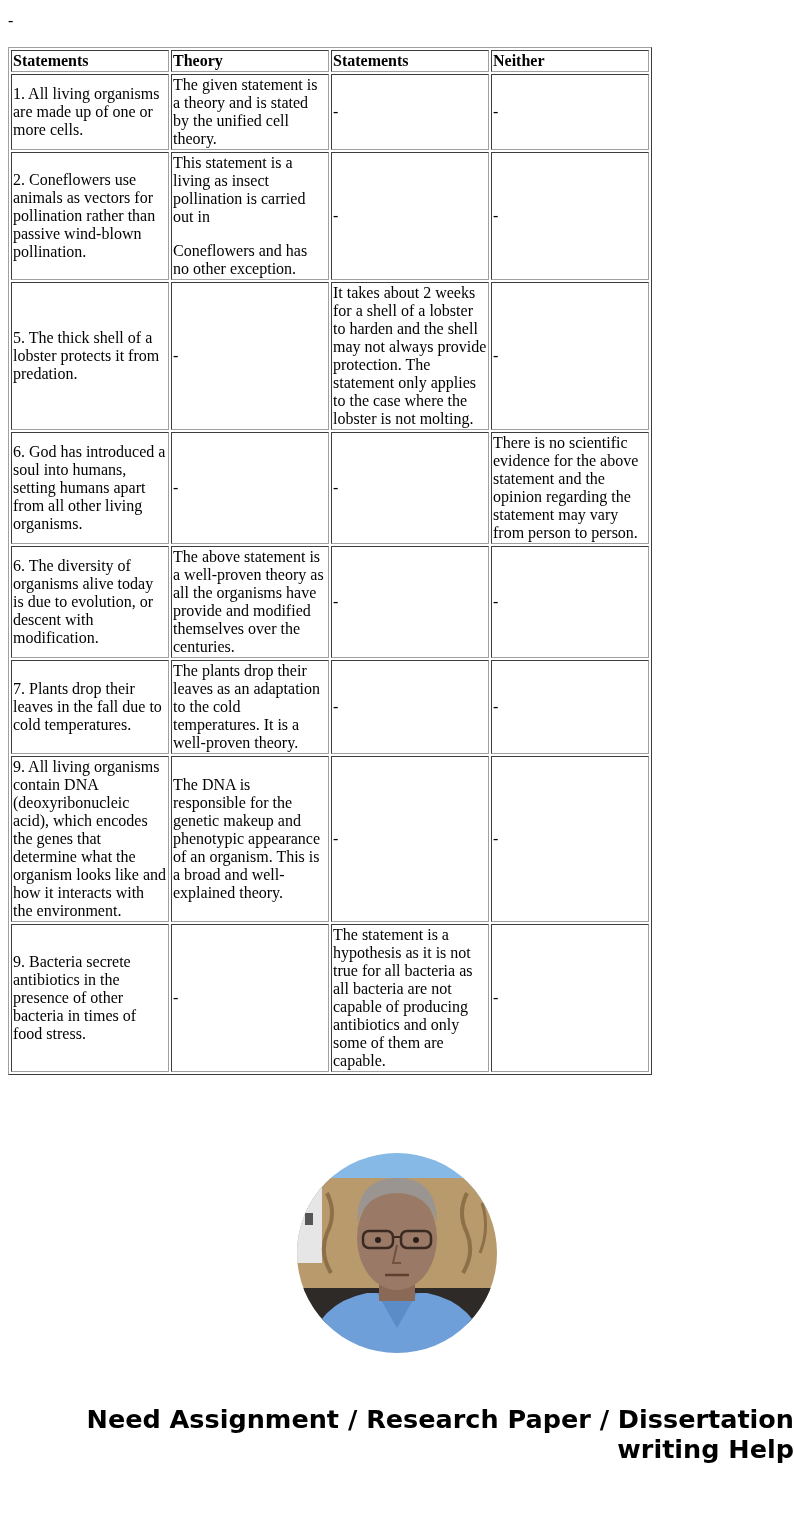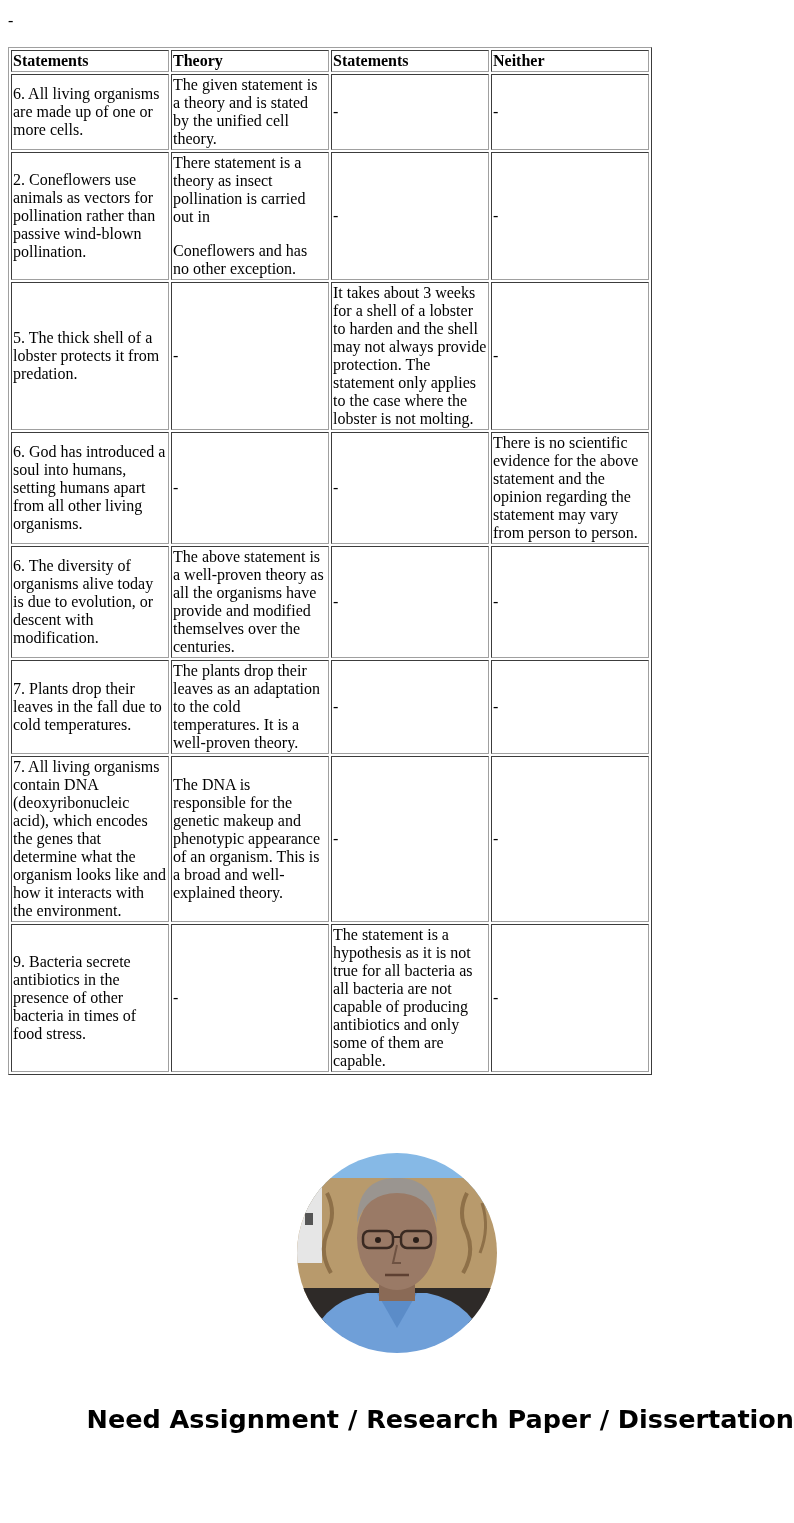--- a/index.html
+++ b/index.html
@@ -76,39 +76,39 @@
   <thead>
     <tr>
       <th>Statements</th>
       <th>Theory</th>
       <th>Statements</th>
       <th>Neither</th>
     </tr>
   </thead>
   <tbody>
     <tr style="height:57px">
-      <td>6. All living organisms are made up of one or more cells.</td>
+      <td>1. All living organisms are made up of one or more cells.</td>
       <td>The given statement is a theory and is stated by the unified cell theory.</td>
       <td>-</td>
       <td>-</td>
     </tr>
     <tr>
       <td>2. Coneflowers use animals as vectors for pollination rather than passive wind-blown pollination.</td>
       <td>
-        <span>There statement is a theory as insect pollination is carried out in</span>
+        <span>This statement is a living as insect pollination is carried out in</span>
         <span class="gap"></span>
         <span>Coneflowers and has no other exception.</span>
       </td>
       <td>-</td>
       <td>-</td>
     </tr>
     <tr>
       <td>5. The thick shell of a lobster protects it from predation.</td>
       <td>-</td>
-      <td>It takes about 3 weeks for a shell of a lobster to harden and the shell may not always provide protection. The statement only applies to the case where the lobster is not molting.</td>
+      <td>It takes about 2 weeks for a shell of a lobster to harden and the shell may not always provide protection. The statement only applies to the case where the lobster is not molting.</td>
       <td>-</td>
     </tr>
     <tr>
       <td>6. God has introduced a soul into humans, setting humans apart from all other living organisms.</td>
       <td>-</td>
       <td>-</td>
       <td>There is no scientific evidence for the above statement and the opinion regarding the statement may vary from person to person.</td>
     </tr>
     <tr>
       <td>6. The diversity of organisms alive today is due to evolution, or descent with modification.</td>
@@ -116,21 +116,21 @@
       <td>-</td>
       <td>-</td>
     </tr>
     <tr>
       <td>7. Plants drop their leaves in the fall due to cold temperatures.</td>
       <td>The plants drop their leaves as an adaptation to the cold temperatures. It is a well-proven theory.</td>
       <td>-</td>
       <td>-</td>
     </tr>
     <tr>
-      <td>7. All living organisms contain DNA (deoxyribonucleic acid), which encodes the genes that determine what the organism looks like and how it interacts with the environment.</td>
+      <td>9. All living organisms contain DNA (deoxyribonucleic acid), which encodes the genes that determine what the organism looks like and how it interacts with the environment.</td>
       <td>The DNA is responsible for the genetic makeup and phenotypic appearance of an organism. This is a broad and well-explained theory.</td>
       <td>-</td>
       <td>-</td>
     </tr>
     <tr>
       <td>9. Bacteria secrete antibiotics in the presence of other bacteria in times of food stress.</td>
       <td>-</td>
       <td>The statement is a hypothesis as it is not true for all bacteria as all bacteria are not capable of producing antibiotics and only some of them are capable.</td>
       <td>-</td>
     </tr>
@@ -166,13 +166,14 @@
     <circle cx="81" cy="87" r="3" fill="#2a1e18"></circle>
     <circle cx="119" cy="87" r="3" fill="#2a1e18"></circle>
 
     <path d="M100 92 L96 110 L104 110" stroke="#6e5242" stroke-width="2" fill="none"></path>
     <line x1="88" y1="122" x2="112" y2="122" stroke="#5e4032" stroke-width="2.5"></line>
   </svg>
 </div>
 
 <div class="promo">
   <div>Need Assignment / Research Paper / Dissertation</div>
+  <div>writing Help</div>
 </div>
 
 </body></html>

